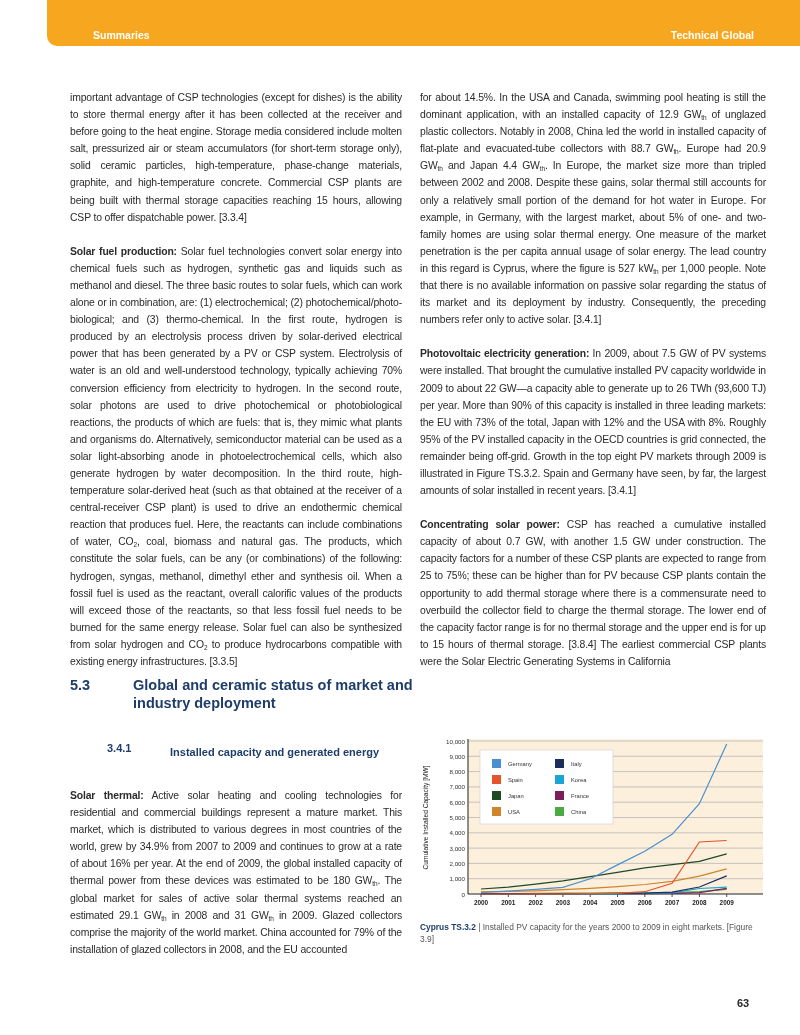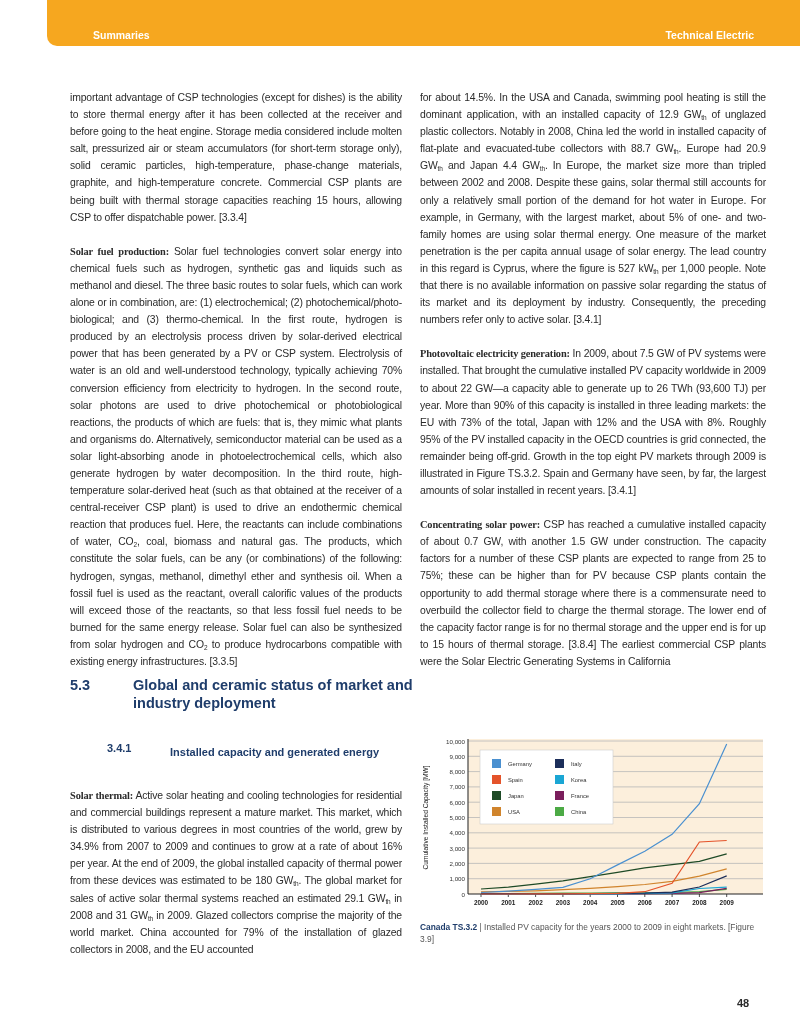--- a/index.html
+++ b/index.html
@@ -4,38 +4,38 @@
 <style>
   html, body { margin:0; padding:0; background:#ffffff; }
   body { width:800px; height:1035px; position:relative; overflow:hidden; font-family:"Liberation Sans", sans-serif; color:#2b2b2b; }
   .header-bar { position:absolute; left:47px; top:0; width:753px; height:46px; background:#f6a71f; border-bottom-left-radius:10px; }
   .header-left { position:absolute; left:57px; top:29px; font-size:10.5px; color:#ffffff; font-family:"Liberation Sans", sans-serif; font-weight:bold;padding-left:36px; }
   .header-right { position:absolute; right:46px; top:29px; font-size:10.5px; color:#ffffff; font-weight:bold; }
   .col { position:absolute; top:80px; width:332px; font-size:10.4px; line-height:17.1px; text-align:justify; font-family:"Liberation Sans Narrow","Liberation Sans", sans-serif; letter-spacing:-0.15px;margin-top:9px; }
   .col-left { left:70px; }
   .col-right { left:420px; width:346px; }
   p { margin:0 0 17px 0; }
-  .bold-lead { font-weight:bold;font-family:Liberation Serif, serif; }
+  .bold-lead { font-weight:bold; }
   sub { font-size:6.5px; line-height:0; vertical-align:-2px; }
   .sec-heading { position:absolute; left:70px; top:676px; width:340px; color:#1f3d6b; font-weight:bold; font-size:14.5px; line-height:18px; }
   .sec-num { position:absolute; left:0; top:0; }
   .sec-title { position:absolute; left:63px; top:0; width:280px; }
   .subsec-heading { position:absolute; left:70px; top:742px; width:340px; color:#1f3d6b; font-weight:bold; font-size:11px;margin-left:37px; }
   .subsec-title { position:absolute; left:63px; top:4px; }
   .figure { position:absolute; left:415px; top:730px; width:370px; height:180px; }
   .caption { position:absolute; left:420px; top:921px; width:345px; font-size:8.4px; line-height:12px; color:#555; }
   .caption .fig-label { color:#1f3d6b; font-weight:bold; }
   .page-number { position:absolute; left:737px; top:997px; font-size:11px; font-weight:bold; color:#2b2b2b; }
 </style>
 </head>
 <body>
 
 <div class="header-bar"></div>
 <div class="header-left">Summaries</div>
-<div class="header-right">Technical Electric</div>
+<div class="header-right">Technical Global</div>
 
 <div class="col col-left">
   <p><span>important advantage of CSP technologies (except for dishes) is the ability to store thermal energy after it has been collected at the receiver and before going to the heat engine. Storage media considered include molten salt, pressurized air or steam accumulators (for short-term storage only), solid ceramic particles, high-temperature, phase-change materials, graphite, and high-temperature concrete. Commercial CSP plants are being built with thermal storage capacities reaching 15 hours, allowing CSP to offer dispatchable power. [3.3.4]</span></p>
   <p><span class="bold-lead">Solar fuel production:</span><span> Solar fuel technologies convert solar energy into chemical fuels such as hydrogen, synthetic gas and liquids such as methanol and diesel. The three basic routes to solar fuels, which can work alone or in combination, are: (1) electrochemical; (2) photochemical/photo-biological; and (3) thermo-chemical. In the first route, hydrogen is produced by an electrolysis process driven by solar-derived electrical power that has been generated by a PV or CSP system. Electrolysis of water is an old and well-understood technology, typically achieving 70% conversion efficiency from electricity to hydrogen. In the second route, solar photons are used to drive photochemical or photobiological reactions, the products of which are fuels: that is, they mimic what plants and organisms do. Alternatively, semiconductor material can be used as a solar light-absorbing anode in photoelectrochemical cells, which also generate hydrogen by water decomposition. In the third route, high-temperature solar-derived heat (such as that obtained at the receiver of a central-receiver CSP plant) is used to drive an endothermic chemical reaction that produces fuel. Here, the reactants can include combinations of water, CO</span><sub>2</sub><span>, coal, biomass and natural gas. The products, which constitute the solar fuels, can be any (or combinations) of the following: hydrogen, syngas, methanol, dimethyl ether and synthesis oil. When a fossil fuel is used as the reactant, overall calorific values of the products will exceed those of the reactants, so that less fossil fuel needs to be burned for the same energy release. Solar fuel can also be synthesized from solar hydrogen and CO</span><sub>2</sub><span> to produce hydrocarbons compatible with existing energy infrastructures. [3.3.5]</span></p>
 </div>
 
 <div class="sec-heading">
   <span class="sec-num">5.3</span>
   <span class="sec-title">Global and ceramic status of market and industry deployment</span>
 </div>
@@ -123,16 +123,16 @@
       <rect x="140" y="45" width="9" height="9" fill="#1aa6d4"></rect>
       <text x="156" y="52" font-size="5.8" fill="#333" font-family="Liberation Sans, sans-serif">Korea</text>
       <rect x="140" y="61" width="9" height="9" fill="#7a1e5c"></rect>
       <text x="156" y="68" font-size="5.8" fill="#333" font-family="Liberation Sans, sans-serif">France</text>
       <rect x="140" y="77" width="9" height="9" fill="#4caa45"></rect>
       <text x="156" y="84" font-size="5.8" fill="#333" font-family="Liberation Sans, sans-serif">China</text>
     </svg>
 </div>
 
 <div class="caption">
-  <span class="fig-label">Canada TS.3.2</span><span> | Installed PV capacity for the years 2000 to 2009 in eight markets. [Figure 3.9]</span>
+  <span class="fig-label">Cyprus TS.3.2</span><span> | Installed PV capacity for the years 2000 to 2009 in eight markets. [Figure 3.9]</span>
 </div>
 
-<div class="page-number">48</div>
+<div class="page-number">63</div>
 
 </body></html>

